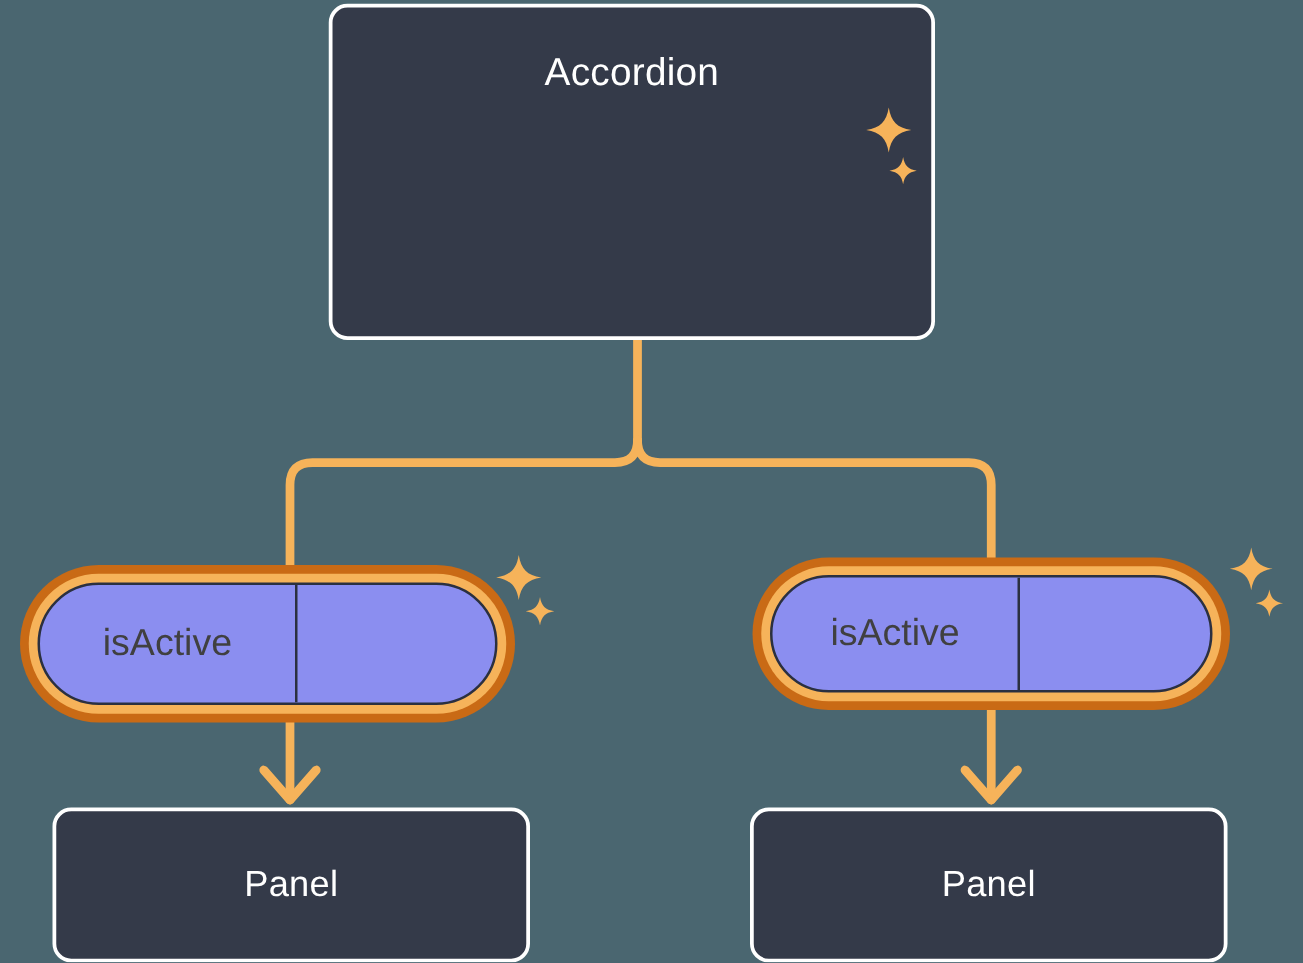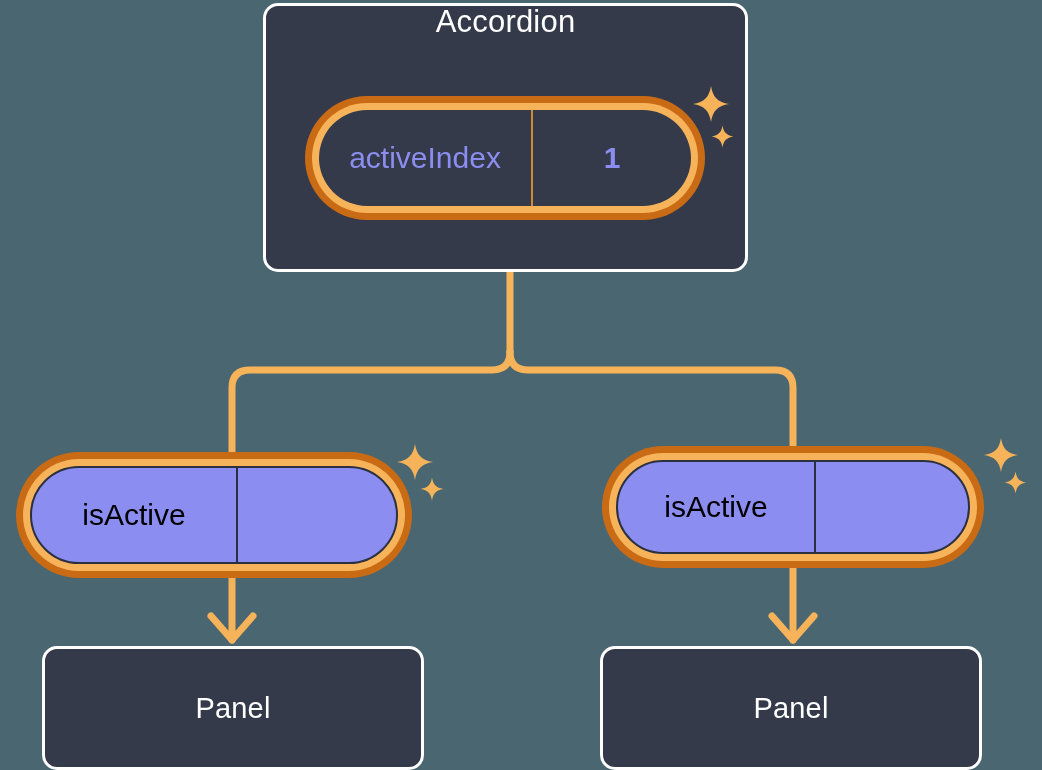--- a/index.html
+++ b/index.html
@@ -48,20 +48,21 @@
     white-space: nowrap;
   }
 
   #accordion-node {
     left: 263px;
     top: 3px;
     width: 485px;
     height: 269px;
   }
   #accordion-node .compbox-title {
+    margin-top: 36px;
     text-align: center;
   }
 
   .panel-node {
     width: 382px;
     height: 124px;
     justify-content: center;
   }
   #panel-left  { left: 42px;  top: 646px; }
   #panel-right { left: 600px; top: 646px; }
@@ -118,21 +119,21 @@
     font-weight: 700;
   }
 
   
   .pill-purple .pill-body {
     background: #8b8ef0;
     border: 2px solid #2b3040;
   }
   .pill-purple .pill-key {
     flex: 0 0 56%;
-    color: #000000;
+    color: #404040;
     font-size: 30px;
     font-weight: 400;
     border-right: 2px solid #2b3040;
   }
   .pill-purple .pill-val {
     flex: 1 1 auto;
     color: #2b3040;
     font-size: 30px;
     font-weight: 700;
   }
@@ -168,28 +169,20 @@
 
       <path d="M 211 616 L 232 640 L 253 616"></path>
       <path d="M 772 616 L 793 640 L 814 616"></path>
     </g>
   </svg>
 
   <div class="compbox" id="accordion-node">
     <div class="compbox-title">Accordion</div>
   </div>
 
-  <div class="pill-wrap pill-dark" id="pill-activeindex">
-    <div class="pill-ring">
-      <div class="pill-body">
-        <span class="pill-key">activeIndex</span>
-        <span class="pill-val">1</span>
-      </div>
-    </div>
-  </div>
 
   <span class="sparkle" style="left:692px; top:85px;">
     <svg width="38" height="38" viewBox="0 0 40 40">
       <path d="M20 1 C22 13, 27 18, 39 20 C27 22, 22 27, 20 39 C18 27, 13 22, 1 20 C13 18, 18 13, 20 1 Z" fill="#f6b35a"></path>
     </svg>
   </span>
   <span class="sparkle" style="left:711px; top:125px;">
     <svg width="23" height="23" viewBox="0 0 40 40">
       <path d="M20 1 C22 13, 27 18, 39 20 C27 22, 22 27, 20 39 C18 27, 13 22, 1 20 C13 18, 18 13, 20 1 Z" fill="#f6b35a"></path>
     </svg>

